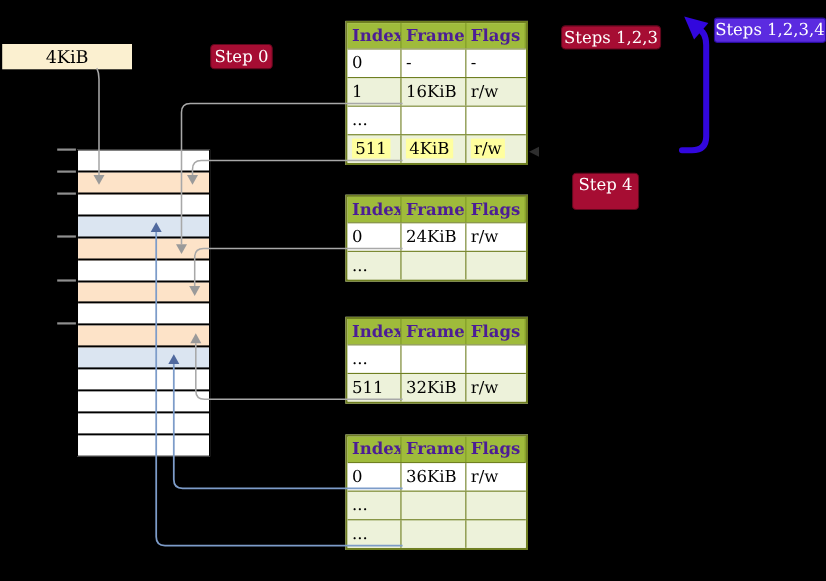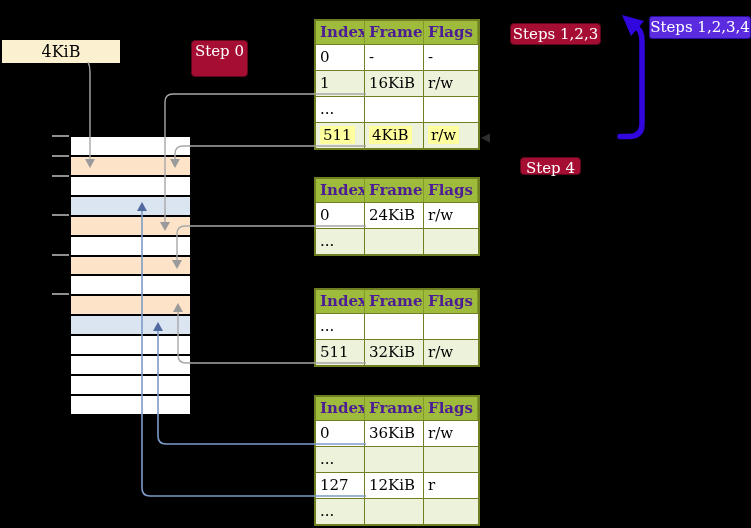--- a/index.html
+++ b/index.html
@@ -23,24 +23,24 @@
     position:absolute;left:2px;top:40px;width:118px;height:23px;
     background:var(--label-cream);color:#000;font-size:16px;line-height:23px;text-align:center;z-index:3;
   }
   
   .badge{
     position:absolute;color:#fff;font-size:15px;text-align:center;
     border-radius:4px;z-index:6;box-sizing:border-box;
   }
   .badge.red{background:var(--badge-red);border:1px solid var(--badge-red-border);}
   .badge.violet{background:var(--badge-violet);border:1px solid var(--badge-violet-border);}
-  #b-step0{left:191px;top:40px;width:57px;height:37px;line-height:21px;}
+  #b-step0{left:191px;top:40px;width:57px;height:23px;line-height:21px;}
   #b-steps123{left:510px;top:23px;width:91px;height:22px;line-height:20px;}
   #b-steps1234{left:649px;top:16px;width:102px;height:23px;line-height:21px;border-radius:3px;}
-  #b-step4{left:520px;top:157px;width:61px;height:18px;line-height:20px;}
+  #b-step4{left:520px;top:157px;width:61px;height:34px;line-height:20px;}
   
   .ptable{
     position:absolute;left:314px;width:162px;background:#fff;
     border:2px solid var(--table-border);font-size:15px;z-index:5;
   }
   .tr{display:grid;grid-template-columns:49px 59px 54px;height:25px;line-height:25px;background:#fff;}
   .tr + .tr{border-top:1px solid var(--table-border);}
   .tr.alt{background:var(--row-green);}
   .tr.th{background:var(--header-green);color:#4c1d95;font-weight:bold;height:23px;line-height:23px;}
   .td{padding-left:4px;border-right:1px solid var(--table-border);overflow:hidden;white-space:nowrap;}
@@ -164,25 +164,20 @@
   <div class="tr">
     <div class="td">0</div>
     <div class="td">36KiB</div>
     <div class="td">r/w</div>
   </div>
   <div class="tr alt">
     <div class="td">...</div>
     <div class="td"></div>
     <div class="td"></div>
   </div>
-  <div class="tr">
-    <div class="td">127</div>
-    <div class="td">12KiB</div>
-    <div class="td">r</div>
-  </div>
   <div class="tr alt">
     <div class="td">...</div>
     <div class="td"></div>
     <div class="td"></div>
   </div>
 </div>
 
 <svg id="overlay" width="751" height="528" viewBox="0 0 751 528">
 
   <path class="conn-gray" d="M88,62 Q90,66 90,72 V159"></path>

